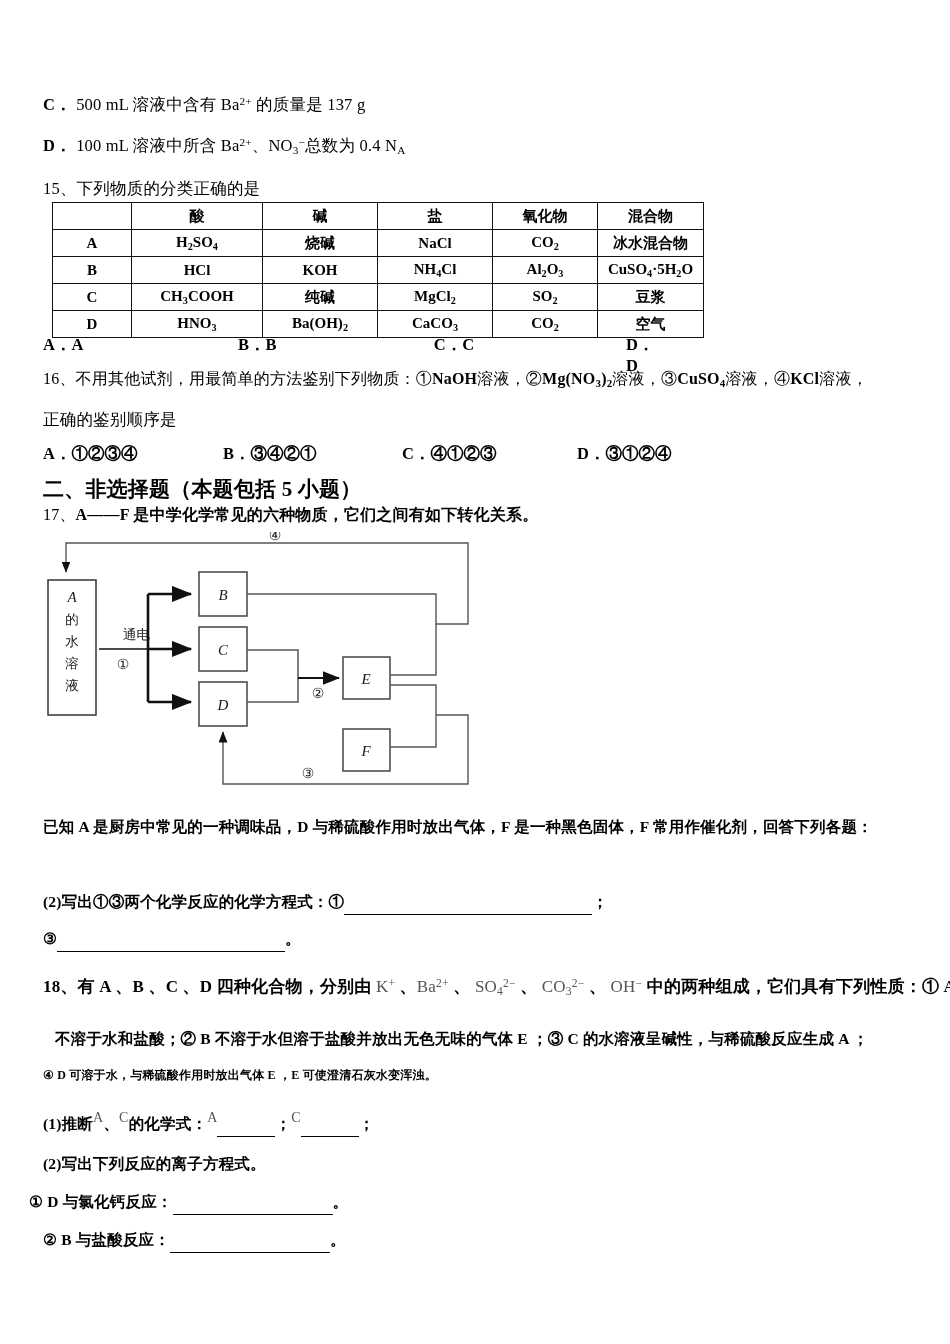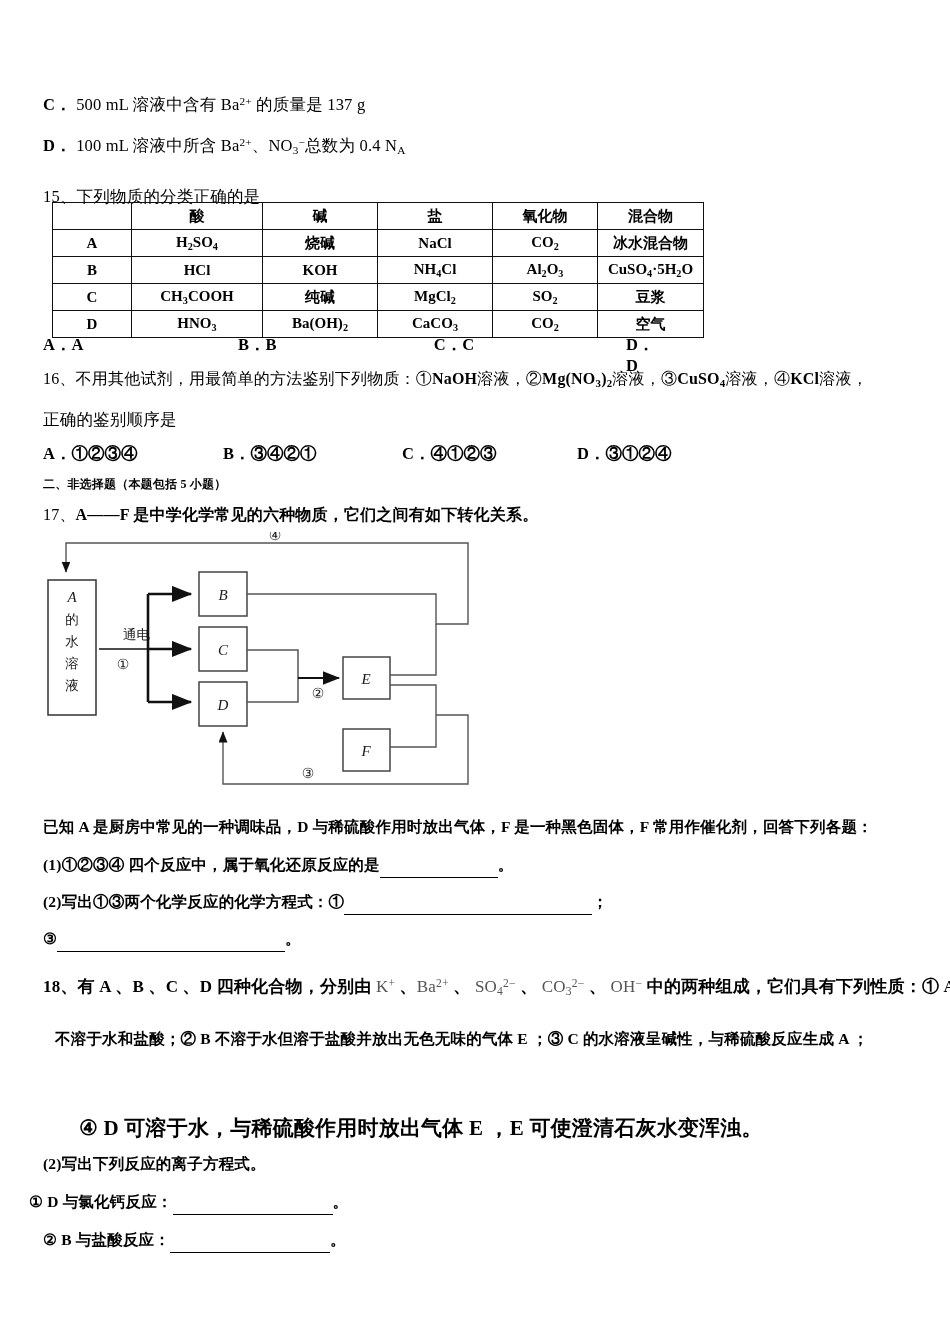--- a/index.html
+++ b/index.html
@@ -113,21 +113,21 @@
   </div>
 
   <div class="line bold" style="left:43px; top:136px;">
     <span>D．</span>
     <span style="font-weight:normal">
       <span>100  mL 溶液中所含</span>
       <span>Ba</span><sup>2+</sup><span>、</span><span>NO</span><sub>3</sub><sup>−</sup><span>总数为 0.4  N</span><sub>A</sub>
     </span>
   </div>
 
-  <div class="line" style="left:43px; top:187px;">
+  <div class="line" style="left:43px; top:179px;">
     <span>15、</span><span>下列物质的分类正确的是</span>
   </div>
 
   <table class="cls-table" style="left:52px; top:202px; width:651px;">
     <colgroup>
       <col style="width:79px">
       <col style="width:131px">
       <col style="width:115px">
       <col style="width:115px">
       <col style="width:105px">
@@ -192,21 +192,21 @@
 
   <div class="line" style="left:43px; top:410px;">正确的鉴别顺序是</div>
 
   <div class="choices" style="left:43px; top:443px; width:660px;">
     <span style="width:180px">A．①②③④</span>
     <span style="width:179px">B．③④②①</span>
     <span style="width:175px">C．④①②③</span>
     <span>D．③①②④</span>
   </div>
 
-  <div class="line bold" style="left:43px; top:477px; font-size:12px;">二、非选择题（本题包括 5 小题）</div>
+  <div class="line bold" style="left:43px; top:477px; font-size:21px;">二、非选择题（本题包括 5 小题）</div>
 
   <div class="line" style="left:43px; top:505px; font-size:16px;">
     <span>17、</span><b>A——F 是中学化学常见的六种物质，它们之间有如下转化关系。</b>
   </div>
 
   <div class="diagram">
     <svg width="470" height="262" viewBox="0 0 470 262" xmlns="http://www.w3.org/2000/svg">
       <defs>
         <marker id="ah" markerWidth="9" markerHeight="9" refX="7.5" refY="3.2" orient="auto">
           <path d="M0,0 L8,3.2 L0,6.4 Z" fill="#111"></path>
@@ -258,40 +258,40 @@
       <text class="dg-text dg-circ" x="232" y="8" text-anchor="middle">④</text>
 
       <path d="M347,153 L393,153 L393,215 L347,215" fill="none" stroke="#555" stroke-width="1.4"></path>
       <path d="M393,183 L425,183 L425,252 L180,252 L180,200" fill="none" stroke="#555" stroke-width="1.4" marker-end="url(#ahs)"></path>
       <text class="dg-text dg-circ" x="265" y="246" text-anchor="middle">③</text>
     </svg>
   </div>
 
   <div class="line bold" style="left:43px; top:818px; font-size:15.5px;">已知 A 是厨房中常见的一种调味品，D 与稀硫酸作用时放出气体，F 是一种黑色固体，F 常用作催化剂，回答下列各题：</div>
 
-  <div class="line bold" style="left:43px; top:856px; font-size:15.5px;">
-    <span>(1)①②③④ 四个反应中，属于氧化还原反应的是</span><span class="blank" style="width:118px">&nbsp;</span><span>。</span>
-  </div>
 
   <div class="line bold" style="left:43px; top:893px; font-size:15.5px;">
     <span>(2)写出①③两个化学反应的化学方程式：①</span><span class="blank" style="width:248px">&nbsp;</span><span>；</span>
   </div>
 
   <div class="line bold" style="left:43px; top:930px; font-size:15.5px;">
     <span>③</span><span class="blank" style="width:228px">&nbsp;</span><span>。</span>
   </div>
 
   <div class="line bold" style="left:43px; top:977px; font-size:17px;">
     <span>18、</span><span>有 A 、B 、C 、D 四种化合物，分别由</span><span class="ital-cap"> K<sup>+</sup> </span><span>、</span><span class="ital-cap">Ba<sup>2+</sup> </span><span>、</span><span class="ital-cap"> SO<sub>4</sub><sup>2−</sup> </span><span>、</span><span class="ital-cap"> CO<sub>3</sub><sup>2−</sup> </span><span>、</span><span class="ital-cap"> OH<sup>−</sup> </span><span>中的两种组成，它们具有下列性质：① A</span>
   </div>
 
   <div class="line bold" style="left:43px; top:1030px; font-size:15.5px;margin-left:12px;">不溶于水和盐酸；② B 不溶于水但溶于盐酸并放出无色无味的气体 E ；③ C 的水溶液呈碱性，与稀硫酸反应生成 A ；</div>
 
-  <div class="line bold" style="left:43px; top:1116px; font-size:21px;margin-left:36px;">④ D 可溶于水，与稀硫酸作用时放出气体 E ，E 可使澄清石灰水变浑浊。</div>
-
+  <div class="line bold" style="left:43px; top:1068px; font-size:12px;">④ D 可溶于水，与稀硫酸作用时放出气体 E ，E 可使澄清石灰水变浑浊。</div>
+
+  <div class="line bold" style="left:43px; top:1110px; font-size:15.5px;">
+    <span>(1)推断</span><span class="sup-cap">A</span><span>、</span><span class="sup-cap">C</span><span>的化学式：</span><span class="sup-cap">A</span><span class="blank" style="width:58px">&nbsp;</span><span>；</span><span class="sup-cap">C</span><span class="blank" style="width:58px">&nbsp;</span><span>；</span>
+  </div>
 
   <div class="line bold" style="left:43px; top:1155px; font-size:15.5px;text-align:right;">(2)写出下列反应的离子方程式。</div>
 
   <div class="line bold" style="left:29px; top:1193px; font-size:15.5px;">
     <span>① D 与氯化钙反应：</span><span class="blank" style="width:160px">&nbsp;</span><span>。</span>
   </div>
 
   <div class="line bold" style="left:43px; top:1231px; font-size:15.5px;">
     <span>② B 与盐酸反应：</span><span class="blank" style="width:160px">&nbsp;</span><span>。</span>
   </div>

